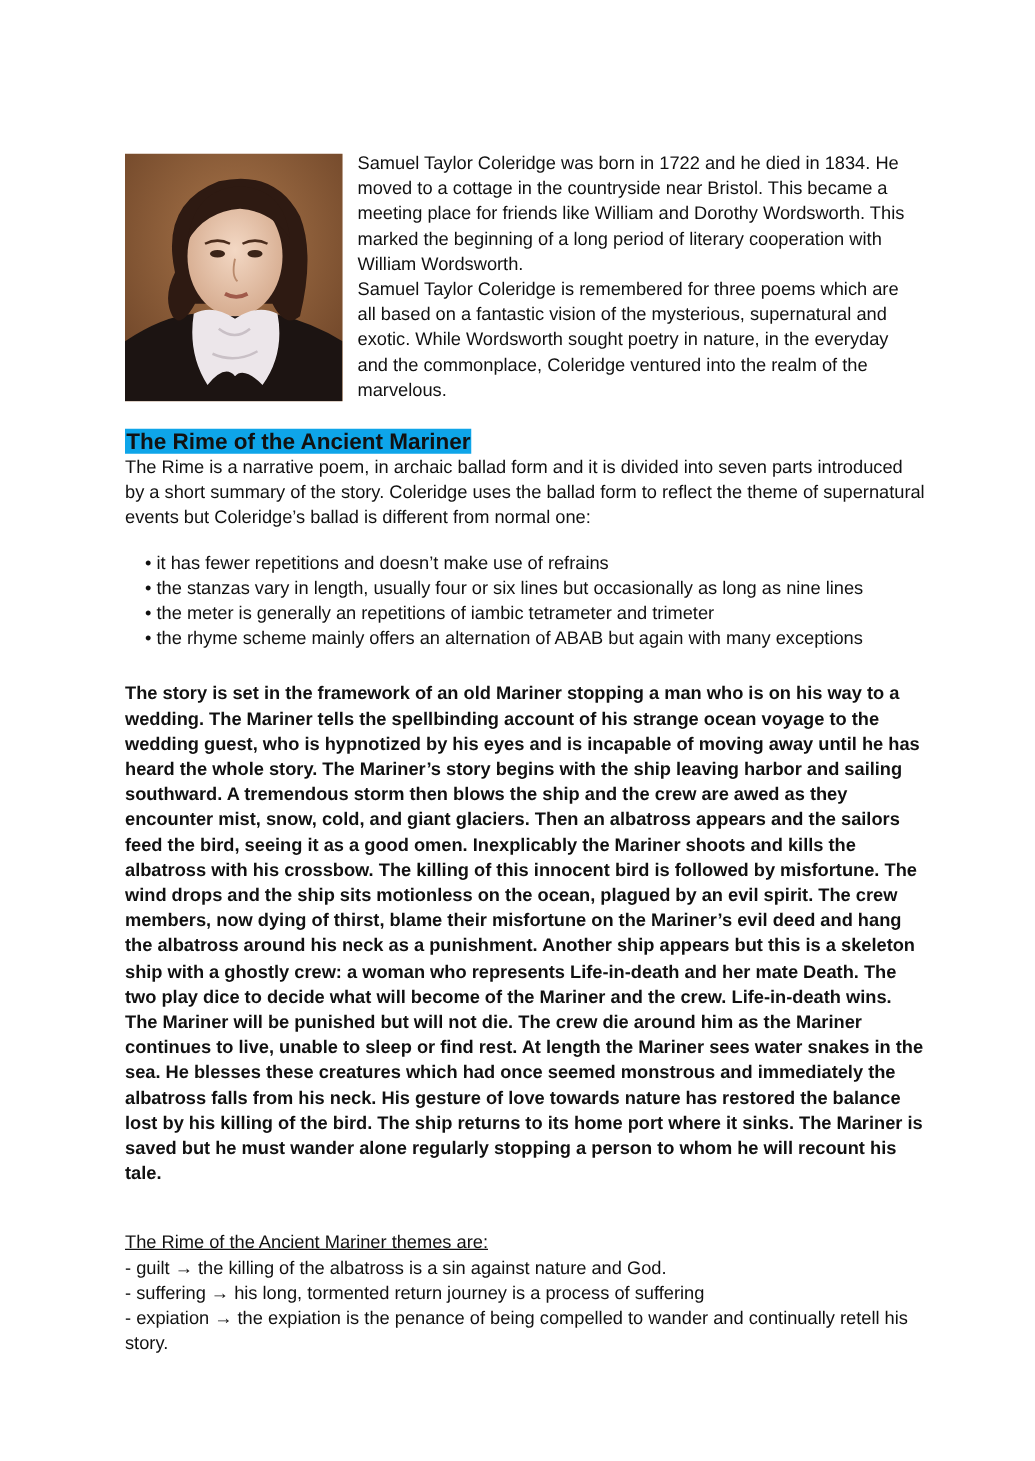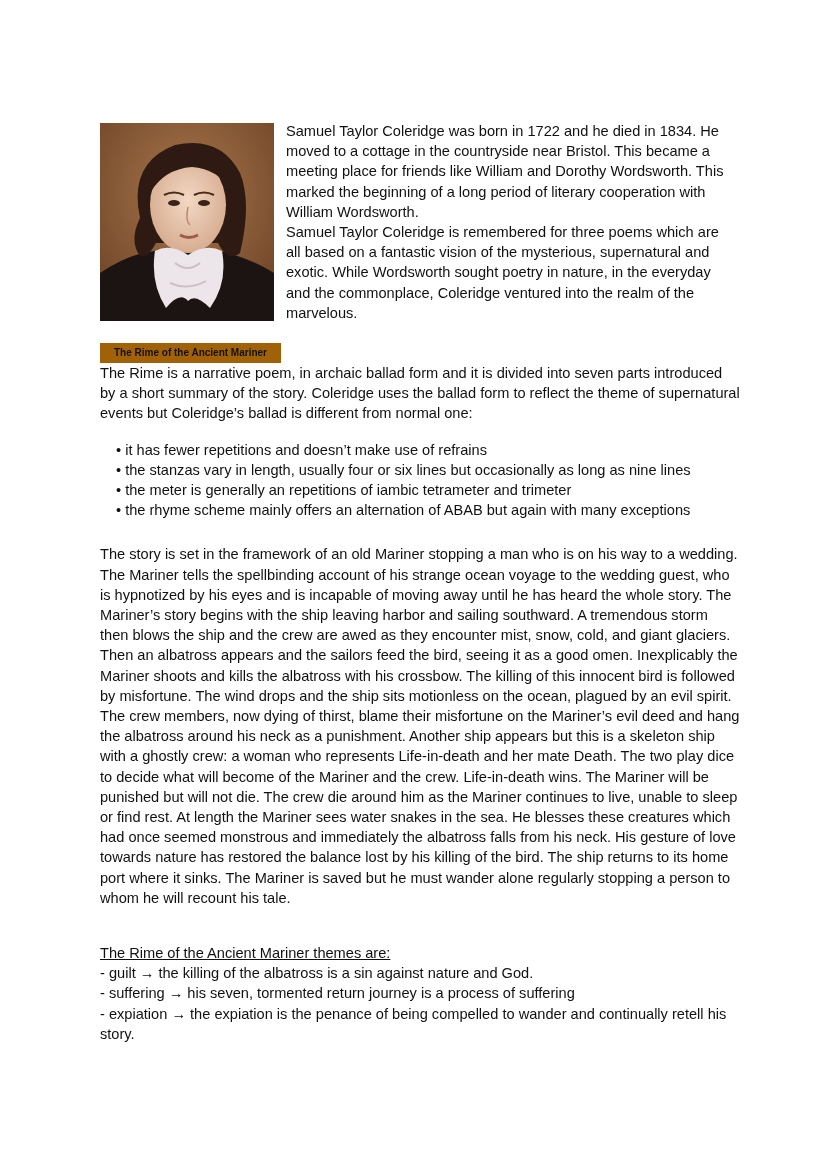--- a/index.html
+++ b/index.html
@@ -52,44 +52,45 @@
       width: 450px;
       font-size: 14.6px;
       line-height: 20.2px;
     }
     .intro-text p {
       margin: 0;
     }
     .subheading {
       margin-top: 22px;
       display: inline-block;
-      background: #a16207;
+      background: #0ea5e9;
       font-weight: bold;
-      font-size: 10px;
+      font-size: 18px;
       line-height: 20px;
-      padding: 0 14px;
+      padding: 0 1px;
     }
     .body-text {
       font-size: 14.6px;
       line-height: 20.2px;
       margin: 0;
     }
     .bullets {
       list-style: none;
       margin: 16px;
       padding: 0;
       font-size: 14.6px;
       line-height: 20.2px;
     }
     .bullets li::before {
       content: "\2022  ";
       white-space: pre;
     }
     .story {
       margin-top: 24px;
+      font-weight: bold;
     }
     .themes-heading {
       margin-top: 35px;
       font-size: 14.6px;
       line-height: 20.2px;
       text-decoration: underline;
     }
     .themes {
       list-style: none;
       margin: 0;
@@ -155,16 +156,16 @@
     <li>the stanzas vary in length, usually four or six lines but occasionally as long as nine lines</li>
     <li>the meter is generally an repetitions of iambic tetrameter and trimeter</li>
     <li>the rhyme scheme mainly offers an alternation of ABAB but again with many exceptions</li>
   </ul>
 
   <p class="body-text story">The story is set in the framework of an old Mariner stopping a man who is on his way to a wedding. The Mariner tells the spellbinding account of his strange ocean voyage to the wedding guest, who is hypnotized by his eyes and is incapable of moving away until he has heard the whole story. The Mariner’s story begins with the ship leaving harbor and sailing southward. A tremendous storm then blows the ship and the crew are awed as they encounter mist, snow, cold, and giant glaciers. Then an albatross appears and the sailors feed the bird, seeing it as a good omen. Inexplicably the Mariner shoots and kills the albatross with his crossbow. The killing of this innocent bird is followed by misfortune. The wind drops and the ship sits motionless on the ocean, plagued by an evil spirit. The crew members, now dying of thirst, blame their misfortune on the Mariner’s evil deed and hang the albatross around his neck as a punishment. Another ship appears but this is a skeleton ship with a ghostly crew: a woman who represents Life-in-death and her mate Death. The two play dice to decide what will become of the Mariner and the crew. Life-in-death wins. The Mariner will be punished but will not die. The crew die around him as the Mariner continues to live, unable to sleep or find rest. At length the Mariner sees water snakes in the sea. He blesses these creatures which had once seemed monstrous and immediately the albatross falls from his neck. His gesture of love towards nature has restored the balance lost by his killing of the bird. The ship returns to its home port where it sinks. The Mariner is saved but he must wander alone regularly stopping a person to whom he will recount his tale.</p>
 
   <div class="themes-heading">The Rime of the Ancient Mariner themes are:</div>
   <ul class="themes">
     <li>guilt → the killing of the albatross is a sin against nature and God.</li>
-    <li>suffering → his seven, tormented return journey is a process of suffering</li>
+    <li>suffering → his long, tormented return journey is a process of suffering</li>
     <li>expiation → the expiation is the penance of being compelled to wander and continually retell his story.</li>
   </ul>
 </div>
 
 </body></html>

